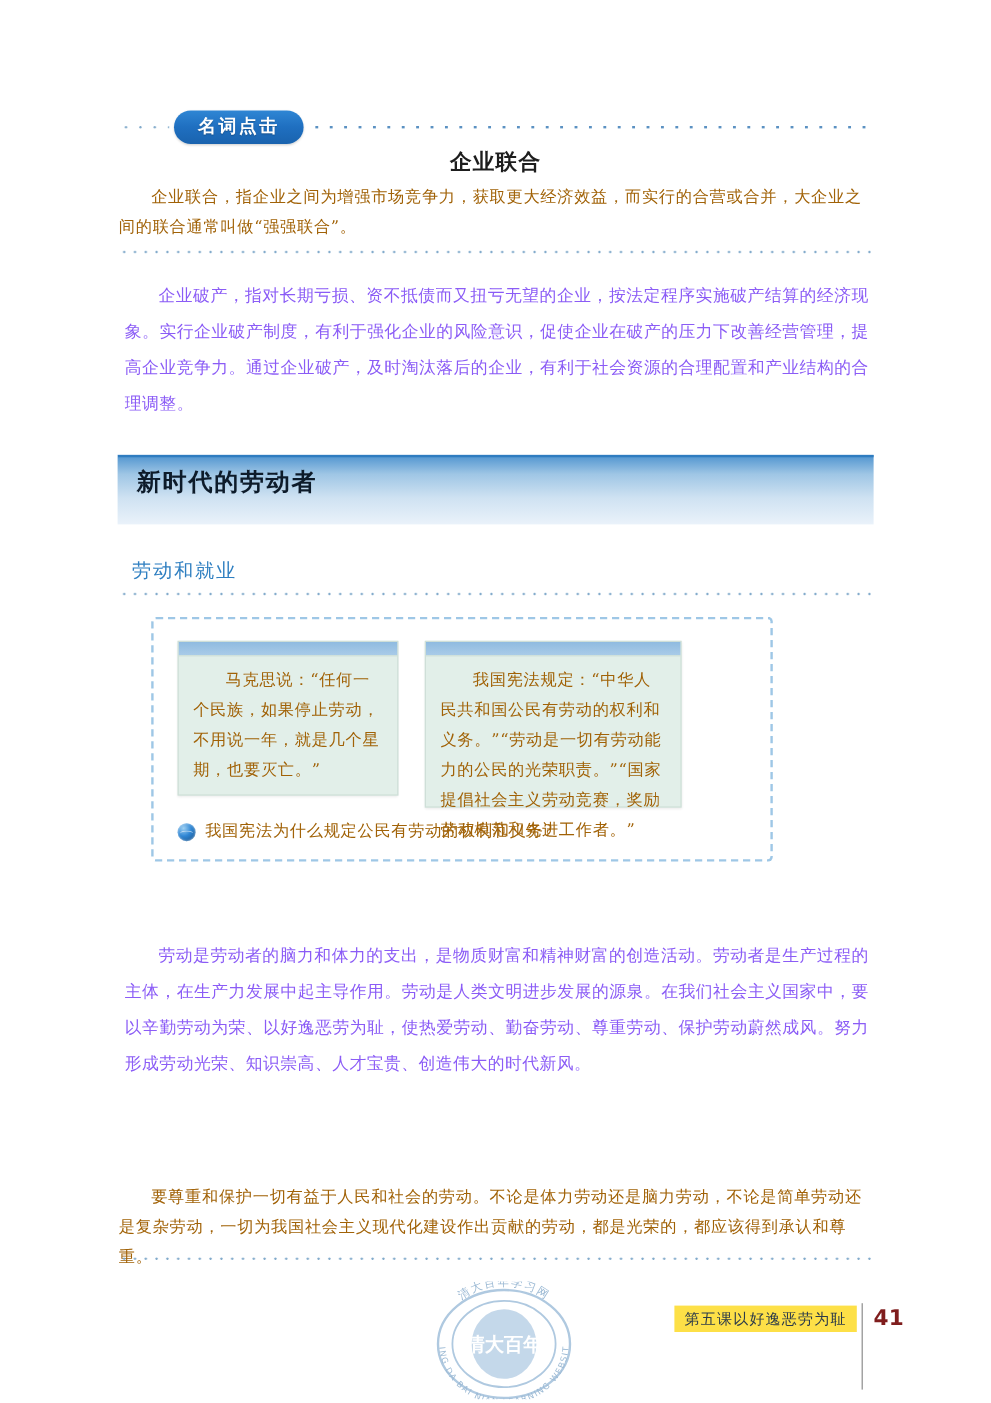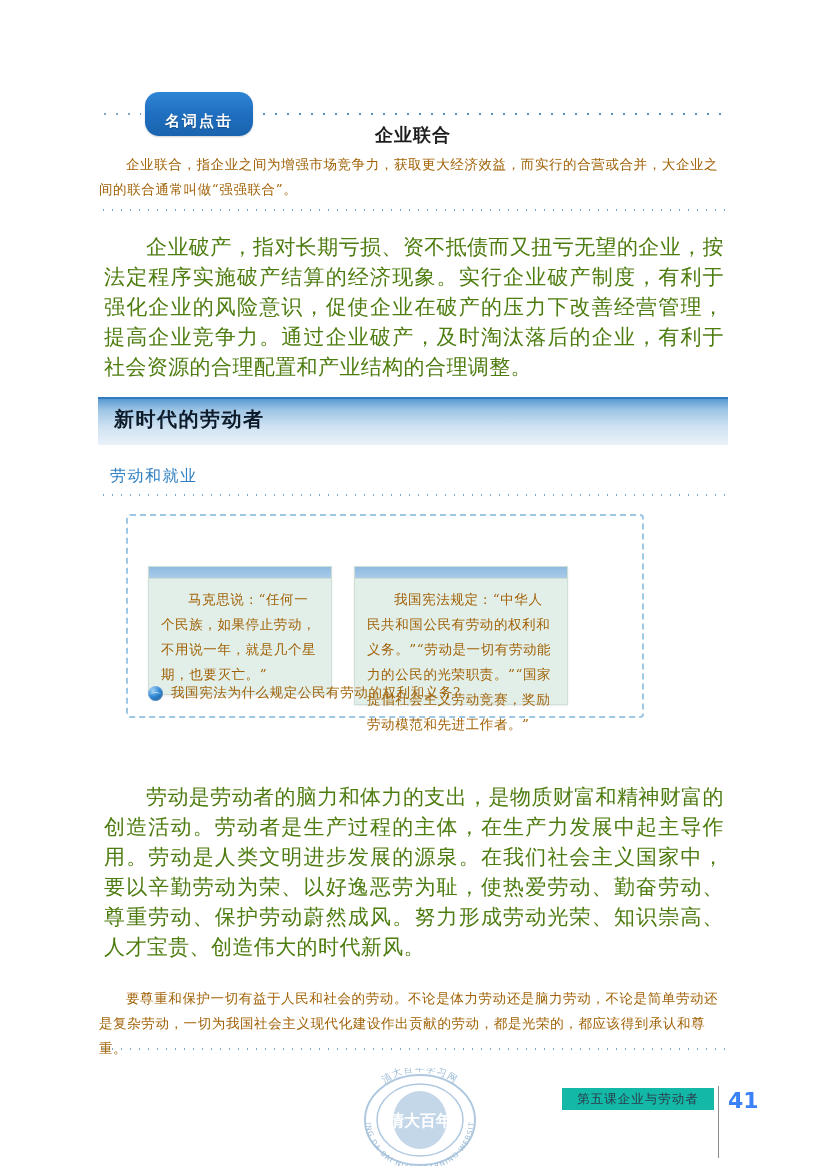--- a/index.html
+++ b/index.html
@@ -45,21 +45,21 @@
     background-image: radial-gradient(circle, #7da7c9 0.9px, rgba(255,255,255,0) 1.1px);
     background-size: 12px 2px;
     background-repeat: repeat-x;
     background-position: left center;
   }
   .pill {
     flex: 0 0 auto;
     background: linear-gradient(180deg, #2f86d4 0%, #1f6fc0 50%, #1a63ae 100%);
     color: #ffffff;
     border-radius: 14px;
-    padding: 20px 20px 5px 20px;
+    padding: 4px 20px 5px 20px;
     font-family: "DejaVu Sans", "Liberation Sans", sans-serif;
     font-size: 15px;
     font-weight: bold;
     letter-spacing: 2px;
     line-height: 1.25;
     box-shadow: 0 1px 2px rgba(0,0,0,0.18);
     text-shadow: 0 1px 1px rgba(0,0,0,0.25);
     white-space: nowrap;
   }
   .badge-trail {
@@ -76,23 +76,23 @@
   .hand {
     font-family: "DejaVu Serif", "Liberation Serif", serif;
     font-size: 13.5px;
     line-height: 25px;
     color: #a16207;
     letter-spacing: 0.6px;
   }
   
   .body-text {
     font-family: "DejaVu Serif", "Liberation Serif", serif;
-    font-size: 21px;
+    font-size: 14px;
     line-height: 30px;
-    color: #4d7c0f;
+    color: #8b5cf6;
     letter-spacing: 0.4px;
     text-align: justify;
   }
   .indent { text-indent: 2em; }
 
   
   #note-term-click { top: 92px; }
   .note-title {
     position: absolute;
     top: 123px;
@@ -122,24 +122,24 @@
   .para-bankruptcy {
     position: absolute;
     top: 232px;
     left: 104px;
     width: 620px;
   }
 
   
   .section-header {
     position: absolute;
-    top: 397px;
+    top: 379px;
     left: 98px;
     width: 630px;
-    height: 48px;
+    height: 58px;
     background: linear-gradient(180deg, #4e93cf 0%, #9fc6e5 28%, #cfe2f2 62%, #eaf2fa 100%);
     box-shadow: inset 0 2px 0 #2f7cc0;
   }
   .section-header-title {
     position: absolute;
     left: 16px;
     top: 9px;
     font-family: "DejaVu Sans", "Liberation Sans", sans-serif;
     font-size: 20px;
     font-weight: bold;
@@ -175,21 +175,20 @@
     border-radius: 4px;
     background: #ffffff;
     box-sizing: border-box;
   }
   .quote-cards {
     position: absolute;
     top: 18px;
     left: 20px;
     display: flex;
     gap: 22px;
-    margin-top: 32px;
   }
   .quote-card {
     background: #e2efe9;
     border: 1px solid #cfdfd8;
     box-sizing: border-box;
     box-shadow: 0 1px 2px rgba(0,0,0,0.08);
   }
   .quote-card .cap {
     height: 11px;
     background: linear-gradient(180deg, #8fbbe0 0%, #a9cbe8 100%);
@@ -276,21 +275,21 @@
     pointer-events: none;
   }
 
   
   .footer-bar {
     position: absolute;
     left: 562px;
     top: 1088px;
     width: 152px;
     height: 22px;
-    background: #14b8a6;
+    background: #fde047;
     display: flex;
     align-items: center;
     justify-content: center;
   }
   .footer-text {
     font-family: "DejaVu Sans", "Liberation Sans", sans-serif;
     font-size: 12.5px;
     color: #2b3a4a;
     letter-spacing: 1px;
     white-space: nowrap;
@@ -301,23 +300,23 @@
     top: 1086px;
     width: 1px;
     height: 72px;
     background: #8d8d8d;
   }
   .page-number {
     position: absolute;
     left: 728px;
     top: 1088px;
     font-family: "DejaVu Sans", "Liberation Sans", sans-serif;
-    font-size: 22px;
+    font-size: 18px;
     font-weight: bold;
-    color: #3b82f6;
+    color: #7f1d1d;
   }
 </style>
 </head>
 <body>
 
 <div class="page">
 
   <div class="badge-row" id="note-term-click">
     <div class="badge-lead"></div>
     <div class="pill">名词点击</div>
@@ -378,18 +377,18 @@
       <textPath href="#wm-arc-top" startOffset="50%" text-anchor="middle">清大百年学习网</textPath>
     </text>
     <text font-family="DejaVu Sans, sans-serif" font-size="7" fill="#5f8fba" letter-spacing="1.1">
       <textPath href="#wm-arc-bottom" startOffset="50%" text-anchor="middle">QING DA BAI NIAN LEARNING WEBSITE</textPath>
     </text>
     <text x="74" y="58" text-anchor="middle" font-family="DejaVu Serif, serif" font-size="16" fill="#ffffff" font-weight="bold" letter-spacing="0">清大百年</text>
   </svg>
 
   <div class="footer-bar">
     <span class="footer-text">第五课</span>
-    <span class="footer-text">企业与劳动者</span>
+    <span class="footer-text">以好逸恶劳为耻</span>
   </div>
   <div class="footer-divider"></div>
   <div class="page-number">41</div>
 
 </div>
 
 </body></html>

